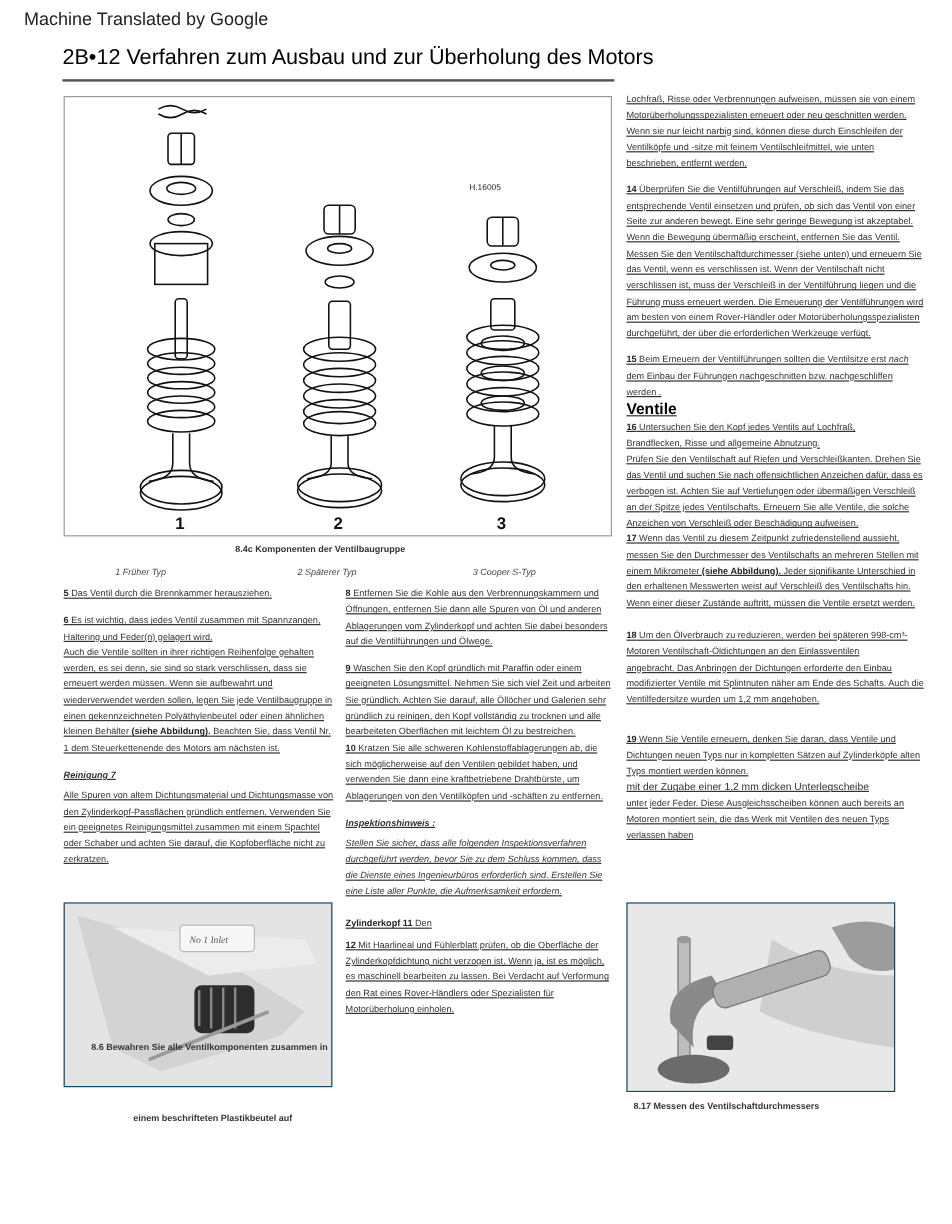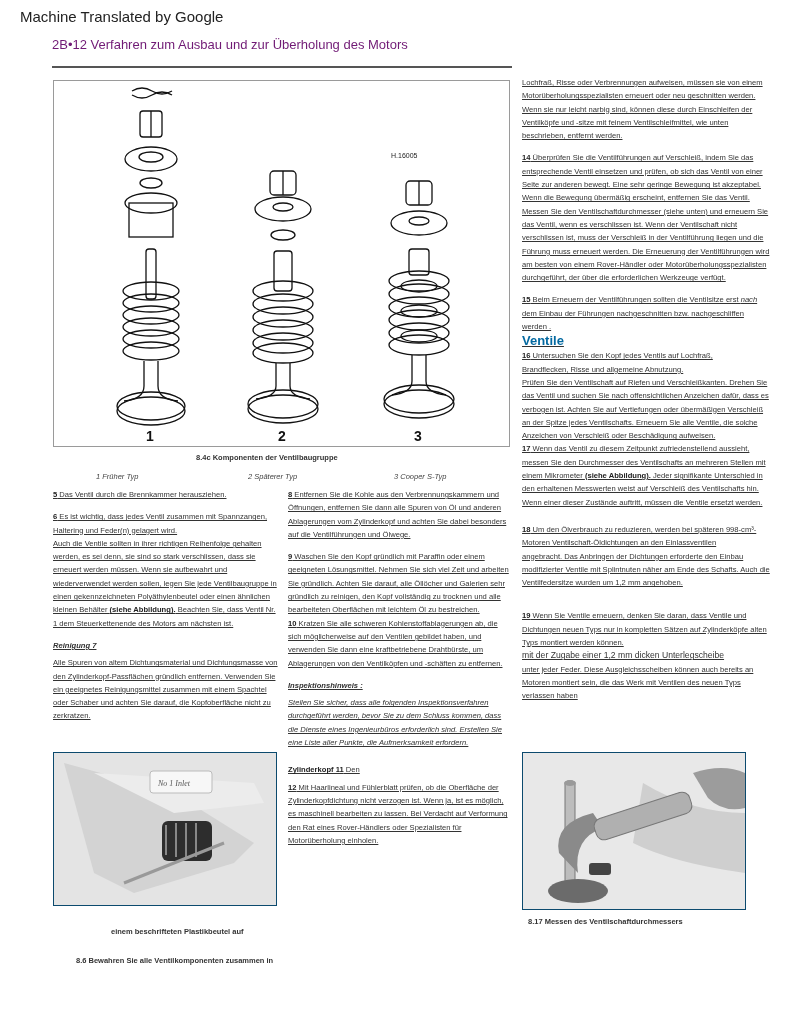--- a/index.html
+++ b/index.html
@@ -1,33 +1,33 @@
 <!DOCTYPE html>
 <html><head>
 <meta charset="utf-8">
 <style>
   html, body { margin:0; padding:0; background:#ffffff; }
   body { width:793px; height:1020px; position:relative; overflow:hidden;
          font-family:"Liberation Sans", "DejaVu Sans", sans-serif; color:#2a2a2a; }
   .banner { position:absolute; left:20px; top:8px; font-size:15px; color:#222; }
-  .header-title { position:absolute; left:52px; top:37px; font-size:13px; color:#701a75; }
+  .header-title { position:absolute; left:52px; top:37px; font-size:18px; color:#000000; }
   .header-rule { position:absolute; left:52px; top:66px; width:460px; height:2px; background:#555; }
 
   .fig-main { position:absolute; left:53px; top:80px; width:455px; height:365px;
               border:1px solid #9a9a9a; background:#fff; }
   .fig-main svg { width:100%; height:100%; display:block; }
   .fig-caption { position:absolute; font-size:7.5px; font-weight:bold; color:#333; }
   .sub-caption { position:absolute; font-size:7.5px; font-style:italic; color:#444; }
 
   .col { position:absolute; font-size:7.6px; line-height:13.3px; color:#333;text-decoration:underline; }
   .col p { margin:0 0 9px 0; }
   .col b { color:#222; }
   .col .head-it { font-weight:bold; font-style:italic; margin-bottom:4px; }
   .col .it { font-style:italic; }
-  .col .section { font-size:13px; font-weight:bold; color:#0369a1; margin:0; line-height:16px; }
+  .col .section { font-size:13px; font-weight:bold; color:#000000; margin:0; line-height:16px; }
   .col .tight { margin-bottom:0; }
 
   .photo { position:absolute; border:1px solid #0c4a6e; background:#dcdcdc; overflow:hidden; }
   .photo svg { width:100%; height:100%; display:block; }
 </style>
 </head>
 <body>
 
 <div class="banner">Machine Translated by Google</div>
 <div class="header-title">2B•12 Verfahren zum Ausbau und zur Überholung des Motors</div>
@@ -126,21 +126,21 @@
       </g>
     <g stroke="#888" stroke-width="2">
         <line x1="112" y1="72" x2="112" y2="102"></line>
         <line x1="122" y1="70" x2="122" y2="104"></line>
         <line x1="132" y1="70" x2="132" y2="104"></line>
         <line x1="142" y1="70" x2="142" y2="104"></line>
       </g>
     <line x1="70" y1="130" x2="170" y2="90" stroke="#999" stroke-width="3"></line>
   </svg>
 </div>
-<div class="fig-caption" style="left:56px; top:956px;padding-left:20px;">8.6 Bewahren Sie alle Ventilkomponenten zusammen in</div>
+<div class="fig-caption" style="left:56px; top:868px;padding-left:20px;">8.6 Bewahren Sie alle Ventilkomponenten zusammen in</div>
 <div class="fig-caption" style="left:111px; top:927px;">einem beschrifteten Plastikbeutel auf</div>
 
 <div class="col" style="left:288px; top:488px; width:225px;">
   <p><b>8</b><span> Entfernen Sie die Kohle aus den Verbrennungskammern und Öffnungen, entfernen Sie dann alle Spuren von Öl und anderen Ablagerungen vom Zylinderkopf und achten Sie dabei besonders auf die Ventilführungen und Ölwege.</span></p>
   <p class="tight"><b>9</b><span> Waschen Sie den Kopf gründlich mit Paraffin oder einem geeigneten Lösungsmittel. Nehmen Sie sich viel Zeit und arbeiten Sie gründlich. Achten Sie darauf, alle Öllöcher und Galerien sehr gründlich zu reinigen, den Kopf vollständig zu trocknen und alle bearbeiteten Oberflächen mit leichtem Öl zu bestreichen.</span></p>
   <p><b>10</b><span> Kratzen Sie alle schweren Kohlenstoffablagerungen ab, die sich möglicherweise auf den Ventilen gebildet haben, und verwenden Sie dann eine kraftbetriebene Drahtbürste, um Ablagerungen von den Ventilköpfen und -schäften zu entfernen.</span></p>
   <p class="head-it">Inspektionshinweis :</p>
   <p class="it" style="margin-bottom:14px;">Stellen Sie sicher, dass alle folgenden Inspektionsverfahren durchgeführt werden, bevor Sie zu dem Schluss kommen, dass die Dienste eines Ingenieurbüros erforderlich sind. Erstellen Sie eine Liste aller Punkte, die Aufmerksamkeit erfordern.</p>
   <p style="margin-bottom:4px;"><b>Zylinderkopf 11</b><span> Den</span></p>
   <p class="tight"><b>12</b><span> Mit Haarlineal und Fühlerblatt prüfen, ob die Oberfläche der Zylinderkopfdichtung nicht verzogen ist. Wenn ja, ist es möglich, es maschinell bearbeiten zu lassen. Bei Verdacht auf Verformung den Rat eines Rover-Händlers oder Spezialisten für</span></p>

